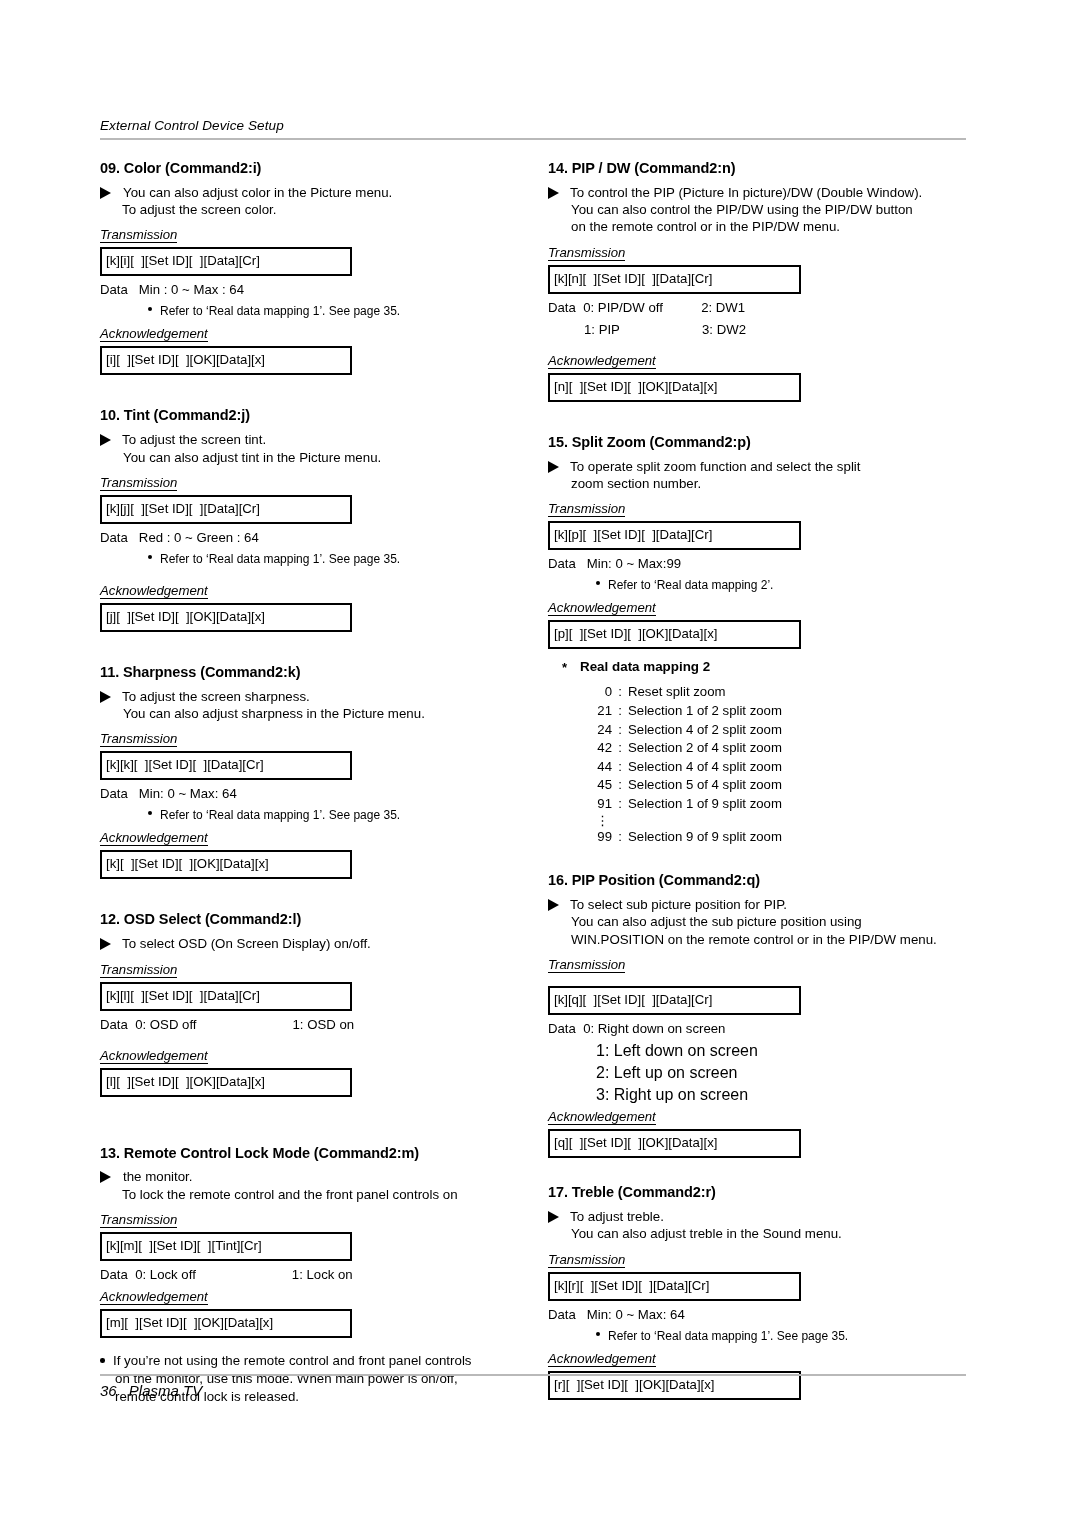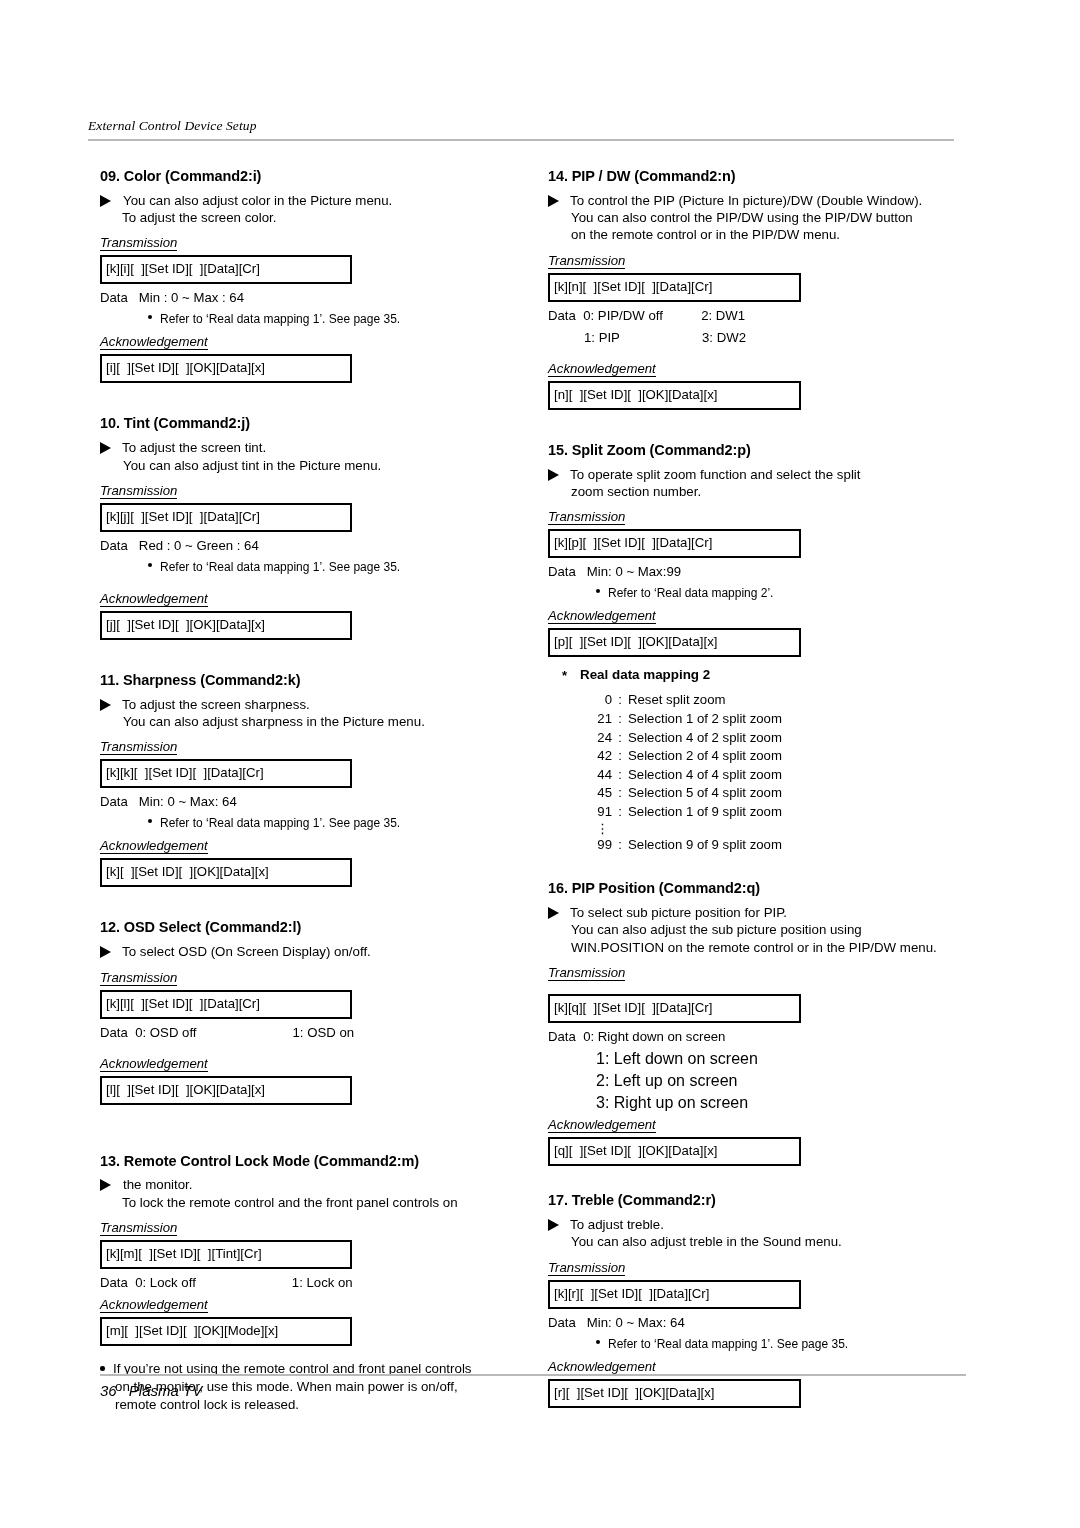--- a/index.html
+++ b/index.html
@@ -19,42 +19,41 @@
     position: absolute;
     left: 0; top: 0;
     width: 1080px;
     height: 1528px;
     overflow: hidden;
   }
 
   
   .header {
     position: absolute;
-    left: 88px;
+    left: 100px;
     top: 118px;
     width: 866px;
-    font-family: Liberation Serif, serif;
   }
   .header-title {
     font-style: italic;
     font-size: 13.5px;
     letter-spacing: 0.1px;
     color: #000;
     padding-bottom: 5px;
   }
   .header-rule {
     height: 2px;
     background: #b9b9b9;
     width: 866px;
   }
 
   
   .col {
     position: absolute;
-    top: 168px;
+    top: 160px;
   }
   .col-left  { left: 100px;  width: 440px; }
   .col-right { left: 548px;  width: 420px; }
 
   .section { margin-bottom: 0px; }
 
   h2.sec-title {
     font-size: 14.5px;
     font-weight: bold;
     margin: 0 0 7px 0;
@@ -314,21 +313,21 @@
       <h2 class="sec-title">13. Remote Control Lock Mode (Command2:m)</h2>
       <div class="tri-para">
         <span class="tri"></span>
         <span class="line indent">the monitor.</span>
         <span class="line">To lock the remote control and the front panel controls on</span>
       </div>
       <div class="ul-label">Transmission</div>
       <div class="cmd-box">[k][m][  ][Set ID][  ][Tint][Cr]</div>
       <div class="data-row"><span>Data</span>&nbsp;&nbsp;<span>0: Lock off</span><span class="dcol2" style="width:96px"></span><span>1: Lock on</span></div>
       <div class="ul-label">Acknowledgement</div>
-      <div class="cmd-box">[m][  ][Set ID][  ][OK][Mode][x]</div>
+      <div class="cmd-box">[m][  ][Set ID][  ][OK][Data][x]</div>
       <div class="para-note">
         <span class="dot"></span>
         <span class="line">If you’re not using the remote control and front panel controls</span>
         <span class="line ind">on the monitor, use this mode. When main power is on/off,</span>
         <span class="line ind">remote control lock is released.</span>
       </div>
     </div>
 
   </div>
 

